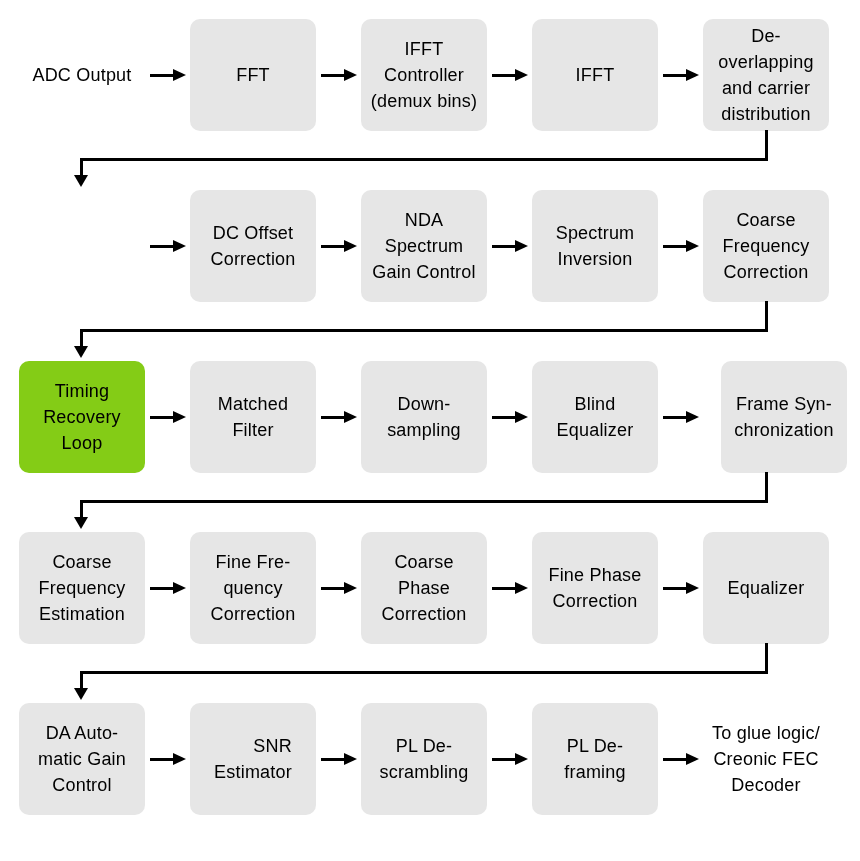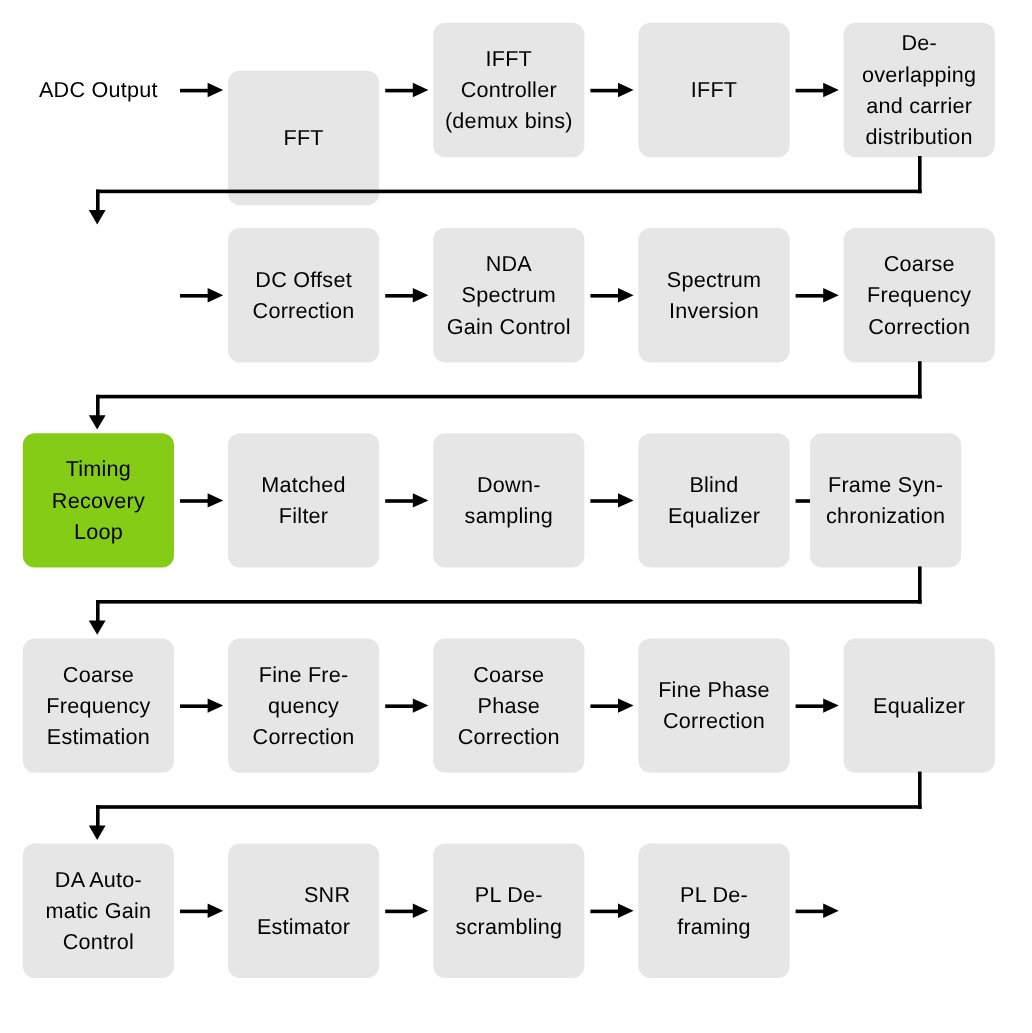--- a/index.html
+++ b/index.html
@@ -33,21 +33,21 @@
     border-top:12px solid #000000;
   }
 </style>
 </head>
 <body>
 
 <div id="canvas" style="background: rgb(255, 255, 255);">
     <div class="node" style="left: 19px; top: 19px; width: 126px; height: 112px; color: rgb(0, 0, 0);">ADC Output</div>
     <div class="seg" style="left: 150px; top: 73.5px; width: 25px; height: 3px; background: rgb(0, 0, 0);"></div>
     <div class="head-right" style="left: 173px; top: 69px; border-left-color: rgb(0, 0, 0);"></div>
-    <div class="node box" style="left: 190px; top: 19px; width: 126px; height: 112px; background: rgb(230, 230, 230); color: rgb(0, 0, 0); margin-top: 40px;">FFT</div>
+    <div class="node box" style="left: 190px; top: 19px; width: 126px; height: 112px; background: rgb(230, 230, 230); color: rgb(0, 0, 0);">FFT</div>
     <div class="seg" style="left: 321px; top: 73.5px; width: 25px; height: 3px; background: rgb(0, 0, 0);"></div>
     <div class="head-right" style="left: 344px; top: 69px; border-left-color: rgb(0, 0, 0);"></div>
     <div class="node box" style="left: 361px; top: 19px; width: 126px; height: 112px; background: rgb(230, 230, 230); color: rgb(0, 0, 0);">IFFT
 Controller
 (demux bins)</div>
     <div class="seg" style="left: 492px; top: 73.5px; width: 25px; height: 3px; background: rgb(0, 0, 0);"></div>
     <div class="head-right" style="left: 515px; top: 69px; border-left-color: rgb(0, 0, 0);"></div>
     <div class="node box" style="left: 532px; top: 19px; width: 126px; height: 112px; background: rgb(230, 230, 230); color: rgb(0, 0, 0);">IFFT</div>
     <div class="seg" style="left: 663px; top: 73.5px; width: 25px; height: 3px; background: rgb(0, 0, 0);"></div>
     <div class="head-right" style="left: 686px; top: 69px; border-left-color: rgb(0, 0, 0);"></div>
@@ -91,21 +91,21 @@
     <div class="seg" style="left: 321px; top: 415.5px; width: 25px; height: 3px; background: rgb(0, 0, 0);"></div>
     <div class="head-right" style="left: 344px; top: 411px; border-left-color: rgb(0, 0, 0);"></div>
     <div class="node box" style="left: 361px; top: 361px; width: 126px; height: 112px; background: rgb(230, 230, 230); color: rgb(0, 0, 0);">Down-
 sampling</div>
     <div class="seg" style="left: 492px; top: 415.5px; width: 25px; height: 3px; background: rgb(0, 0, 0);"></div>
     <div class="head-right" style="left: 515px; top: 411px; border-left-color: rgb(0, 0, 0);"></div>
     <div class="node box" style="left: 532px; top: 361px; width: 126px; height: 112px; background: rgb(230, 230, 230); color: rgb(0, 0, 0);">Blind
 Equalizer</div>
     <div class="seg" style="left: 663px; top: 415.5px; width: 25px; height: 3px; background: rgb(0, 0, 0);"></div>
     <div class="head-right" style="left: 686px; top: 411px; border-left-color: rgb(0, 0, 0);"></div>
-    <div class="node box" style="left: 675px; top: 361px; width: 126px; height: 112px; background: rgb(230, 230, 230); color: rgb(0, 0, 0);">Frame Syn-
+    <div class="node box" style="left: 721px; top: 361px; width: 126px; height: 112px; background: rgb(230, 230, 230); color: rgb(0, 0, 0);">Frame Syn-
 chronization</div>
     <div class="seg" style="left: 764.5px; top: 472px; width: 3px; height: 31px; background: rgb(0, 0, 0);"></div>
     <div class="seg" style="left: 79.5px; top: 500px; width: 688px; height: 3px; background: rgb(0, 0, 0);"></div>
     <div class="seg" style="left: 79.5px; top: 500px; width: 3px; height: 18px; background: rgb(0, 0, 0);"></div>
     <div class="head-down" style="left: 74px; top: 517px; border-top-color: rgb(0, 0, 0);"></div>
     <div class="node box" style="left: 19px; top: 532px; width: 126px; height: 112px; background: rgb(230, 230, 230); color: rgb(0, 0, 0);">Coarse
 Frequency
 Estimation</div>
     <div class="seg" style="left: 150px; top: 586.5px; width: 25px; height: 3px; background: rgb(0, 0, 0);"></div>
     <div class="head-right" style="left: 173px; top: 582px; border-left-color: rgb(0, 0, 0);"></div>
@@ -138,13 +138,16 @@
     <div class="seg" style="left: 321px; top: 757.5px; width: 25px; height: 3px; background: rgb(0, 0, 0);"></div>
     <div class="head-right" style="left: 344px; top: 753px; border-left-color: rgb(0, 0, 0);"></div>
     <div class="node box" style="left: 361px; top: 703px; width: 126px; height: 112px; background: rgb(230, 230, 230); color: rgb(0, 0, 0);">PL De-
 scrambling</div>
     <div class="seg" style="left: 492px; top: 757.5px; width: 25px; height: 3px; background: rgb(0, 0, 0);"></div>
     <div class="head-right" style="left: 515px; top: 753px; border-left-color: rgb(0, 0, 0);"></div>
     <div class="node box" style="left: 532px; top: 703px; width: 126px; height: 112px; background: rgb(230, 230, 230); color: rgb(0, 0, 0);">PL De-
 framing</div>
     <div class="seg" style="left: 663px; top: 757.5px; width: 25px; height: 3px; background: rgb(0, 0, 0);"></div>
     <div class="head-right" style="left: 686px; top: 753px; border-left-color: rgb(0, 0, 0);"></div>
+    <div class="node" style="left: 703px; top: 703px; width: 126px; height: 112px; color: rgb(0, 0, 0);">To glue logic/
+Creonic FEC
+Decoder</div>
   </div>
 
 </body></html>

